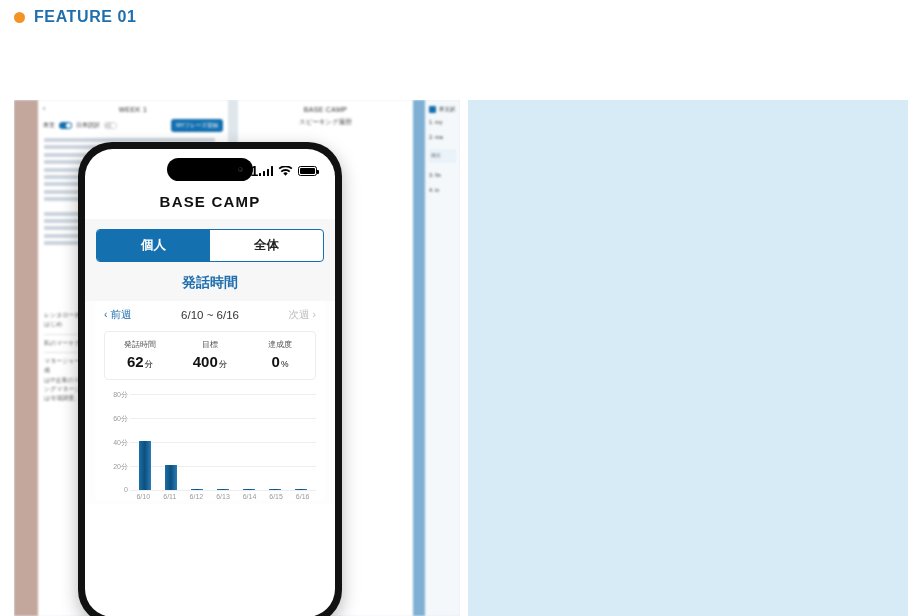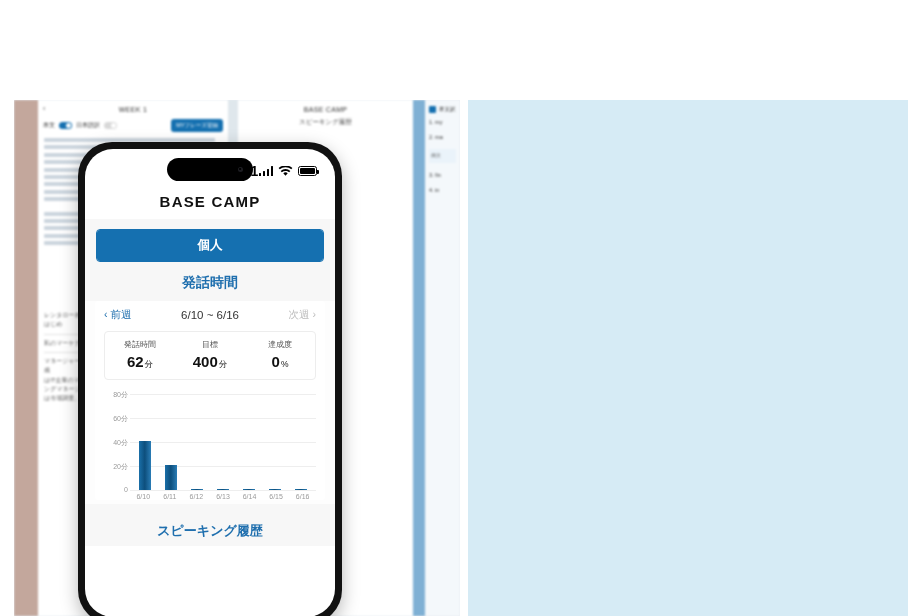--- a/index.html
+++ b/index.html
@@ -216,20 +216,24 @@
   .bottom-link {
     text-align:center; font-size: 13px; font-weight:bold; color:#1f6fae;
     padding: 18px 0 6px; background:#f7f7f7;
   }
   .chart-bg { background:#fdfdfd; padding-bottom: 4px; }
 </style>
 </head>
 <body>
 
 <div class="header">
+  <div class="feature-row">
+    <span class="feature-dot"></span>
+    <span class="feature-label">FEATURE 01</span>
+  </div>
 </div>
 
 <div class="panels">
 
   <div class="panel panel-left">
 
     <div class="bg-strip">
       <div class="bg-col c1"></div>
 
       <div class="bg-col c2">
@@ -333,20 +337,21 @@
               </span>
           </span>
         </div>
 
         <div class="app-title">BASE CAMP</div>
 
 
         <div class="seg-wrap">
           <div class="segment">
             <div class="seg active">個人</div>
+            <div class="seg">全体</div>
           </div>
         </div>
 
         <div class="section-title">発話時間</div>
 
         <div class="chart-bg">
           <div class="card">
 
             <div class="weeknav">
               <span>‹&nbsp;<span>前週</span></span>
@@ -411,21 +416,20 @@
                 <span>6/11</span>
                 <span>6/12</span>
                 <span>6/13</span>
                 <span>6/14</span>
                 <span>6/15</span>
                 <span>6/16</span>
               </div>
           </div>
         </div>
 
-        <div class="bottom-link">スピーキング履歴</div>
       </div>
     </div>
   </div>
 
   <div class="panel panel-right">
     
   </div>
 </div>
 
 </body></html>

